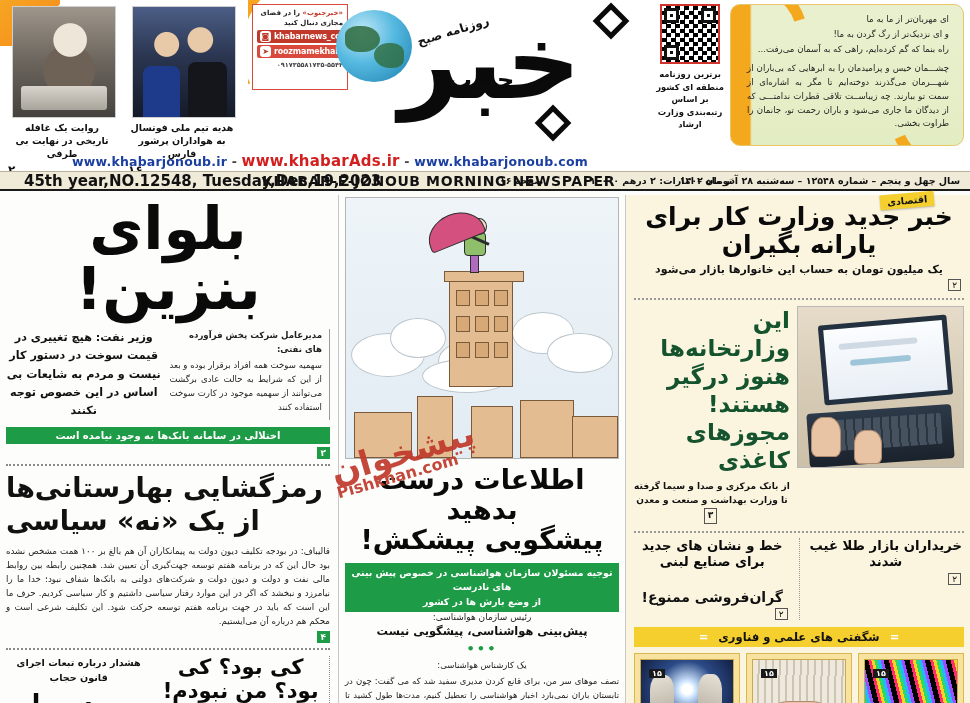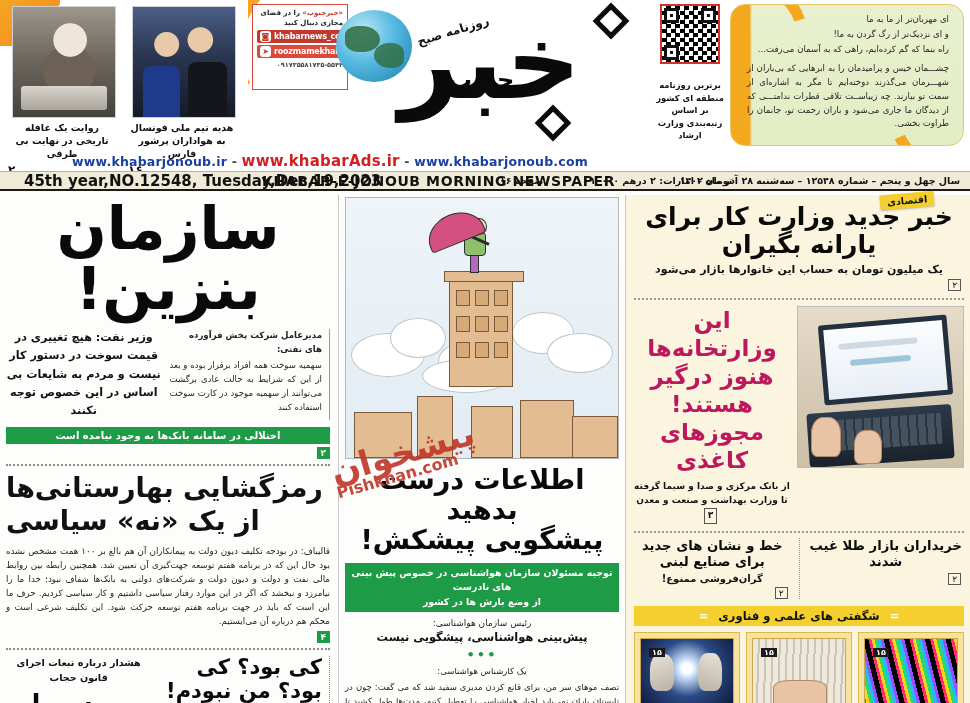--- a/index.html
+++ b/index.html
@@ -153,21 +153,21 @@
     letter-spacing: .2px;
   }
   .urls .mid { color: #d21f1f; font-size: 15px; }
   .urls .sep { color: #444; }
 
   
   .poem-outer {
     position: absolute; right: 6px; top: 4px; width: 234px; height: 142px;
   }
   .poem-frame {
-    position: absolute; inset: 0; border-radius: 15px;
+    position: absolute; inset: 0; border-radius: 10px;
     background: linear-gradient(90deg, #f4a81d 0%, #f4a81d 8%, transparent 9%),
                 linear-gradient(180deg, #e9f0cf 0%, #e3edc3 100%);
     border: 1px solid #e7c76a;
     overflow: hidden;
   }
   .poem-frame::before {
     content:""; position:absolute; left:-24px; top:-22px; width:78px; height:78px;
     border-radius:50%; border:11px solid #f4a81d;
     border-color:#f4a81d transparent transparent #f4a81d; transform:rotate(28deg);
   }
@@ -191,21 +191,21 @@
     width: 60px; height: 60px; margin: 0 auto; border: 2px solid #d0342c;
     background:
       conic-gradient(#000 25%, #fff 0 50%, #000 0 75%, #fff 0) 0 0/9px 9px,
       #fff;
     position: relative;
   }
   .qr .fp { position:absolute; width:15px; height:15px; border:3px solid #111; background:#fff;}
   .qr .fp i { position:absolute; inset:3px; background:#111; }
   .qr .fp.a { left:2px; top:2px;} .qr .fp.b { right:2px; top:2px;} .qr .fp.c { left:2px; bottom:2px;}
   .rank-txt {
-    margin-top: 15px; font-size: 8.4px; font-weight: bold; line-height: 1.5; color: #111;
+    margin-top: 4px; font-size: 8.4px; font-weight: bold; line-height: 1.5; color: #111;
   }
 
   
   .infobar {
     position: absolute; left: 0; top: 171px; width: 970px; height: 20px;
     background: #f0ead8; border-top: 1px solid #b9b09a; border-bottom: 2px solid #1a1a1a;
     display: flex; align-items: center; direction: ltr;
   }
   .ib-en { position:absolute; left: 24px; font-size: 15px; color: #111; font-weight: bold; }
   .ib-paper { position:absolute; left: 262px; font-size: 14px; color: #111; letter-spacing: .6px; font-weight: bold;}
@@ -265,21 +265,21 @@
   .rc-bottom { display: flex; flex-direction: row-reverse; gap: 8px; margin-top: 6px; }
   .rc-b-right { flex: 1; text-align: center; }
   .rc-b-left  { flex: 1.12; border-right: 1px dotted #8b8b8b; padding-right: 7px; }
   .kicker { font-size: 9.6px; line-height: 1.5; color: #111; font-weight: bold; }
   .mid-headline {
     font-size: 25px; font-weight: bold; color: #0a0a0a; line-height: 1.1;
     margin-top: 5px; text-align: center; letter-spacing: -.5px;
   }
   .quote-headline {
     font-size: 21px; font-weight: bold; color: #0a0a0a; line-height: 1.12;
-    letter-spacing: -.5px;
+    text-align: center; letter-spacing: -.5px;
   }
 
   
   .cartoon {
     width: 100%; height: 262px; border: 1px solid #b5b5b5; background: #f4f8fb;
     position: relative; overflow: hidden;
   }
   .cart-sky { position:absolute; inset:0; background: linear-gradient(180deg,#eef4f8 0%, #e2ecf3 100%); }
   .cloud { position:absolute; background:#fff; border-radius:50%; box-shadow: 0 0 0 1px #b9c4cc inset; }
   .bldg { position:absolute; background:#e4bc91; border:1.5px solid #7a5a3a; }
@@ -299,21 +299,21 @@
 
   .c-headline {
     margin-top: 6px; font-size: 27px; font-weight: bold; color: #0a0a0a;
     text-align: center; line-height: 1.12; letter-spacing: -.5px;
   }
   .c-headline .ln2 { display:block; }
   .c-green {
     margin-top: 7px; background: #1e9b46; color: #fff; font-size: 9.4px;
     font-weight: bold; text-align: center; padding: 3px 5px; line-height: 1.55;
   }
-  .c-sub { margin-top: 6px; text-align: center; font-size: 9px; color: #222; }
+  .c-sub { text-align: center; font-size: 9px; color: #222; }
   .c-sub b { font-size: 11.4px; color: #111; display:block; margin-top:2px; }
   .c-dots { text-align:center; color:#1e9b46; font-size: 13px; letter-spacing:2px; margin: 3px 0 2px; font-weight:bold;}
   .c-quote { font-size: 8.5px; line-height: 1.65; color: #1c1c1c; text-align: justify; }
   .c-quote .who { display:block; text-align:center; margin-bottom:2px; }
 
   
   .econ-tag {
     position: absolute; left: 254px; top: -2px; background: #f5cf2e; color: #111;
     font-size: 9.6px; font-weight: bold; padding: 2px 7px;
     transform: rotate(-5deg); z-index: 5; box-shadow: 0 1px 2px rgba(0,0,0,.25);
@@ -346,34 +346,34 @@
     position:absolute; left:6%; bottom:2%; width:88%; height:34%;
     background: linear-gradient(180deg,#2d3a49,#1a222c); border-radius:4px; transform: rotate(-4deg);
   }
   .laptop-base::after {
     content:""; position:absolute; left:8%; top:14%; width:84%; height:58%;
     background: repeating-linear-gradient(90deg,#46525f 0 7px,#2b3540 7px 9px);
     border-radius:2px;
   }
   .hand { position:absolute; background:#e8c3a4; border:1px solid #b08c6e; border-radius:40% 40% 20% 20%; }
   .lc-big {
-    font-size: 23px; font-weight: bold; color: #be185d; text-align: center;
+    font-size: 23px; font-weight: bold; color: #14532d; text-align: right;
     line-height: 1.22; letter-spacing: -.5px;
   }
   .lc-big span { display:block; }
   .lc-credit { margin-top: 6px; font-size: 9px; line-height: 1.55; color: #111; text-align: center; font-weight: bold;}
   .pg-badge-dark {
     display:inline-block; border:1px solid #555; font-size: 9px; padding: 0 3px; color:#111; margin-right:3px;
   }
   .lc-rule { border-top: 2px dotted #9a9a9a; margin: 7px 0 5px; }
   .lc-two { display: flex; flex-direction: row-reverse; gap: 8px; }
   .lc-two .cell { flex: 1; text-align: center; }
   .lc-two .cell.sep { border-right: 1px dotted #9a9a9a; padding-right: 8px; }
   .lc-two h4 { font-size: 13.2px; color: #0a0a0a; line-height: 1.2; }
-  .lc-two p  { font-size: 10px; color: #111; margin-top: 3px; font-weight: bold; }
+  .lc-two p  { font-size: 14px; color: #111; margin-top: 19px; font-weight: bold; }
 
   .sci-band {
     margin-top: 7px; background: #f5cf2e; color: #111; font-weight: bold;
     font-size: 11.5px; text-align: center; padding: 3px 0; position: relative;
   }
   .sci-band .dash { color: #fff; margin: 0 6px; }
   .sci-cards { display: flex; flex-direction: row-reverse; gap: 6px; margin-top: 6px; }
   .sci-card {
     flex: 1; background: #f7e2a0; border: 1px solid #d9b94e; padding: 5px;
     text-align: center; position: relative;
@@ -506,21 +506,21 @@
     <span class="ib-en">45th year,NO.12548, Tuesday,Dec,19,2023</span>
     <span class="ib-paper">KHABAR-E-JONOUB MORNING NEWSPAPER</span>
     <span class="ib-pages">۱۶ صفحه</span>
     <span class="ib-price">۱۰۰۰۰ تومان – امارات: ۲ درهم</span>
     <span class="ib-date">سال چهل و پنجم – شماره ۱۲۵۴۸ – سه‌شنبه ۲۸ آذر ماه ۱۴۰۲</span>
   </div>
 
   <div class="main">
 
     <div class="col-right">
-      <div class="big-headline">سازمان بنزین!</div>
+      <div class="big-headline">بلوای بنزین!</div>
 
       <div class="rc-two">
         <div class="rc-lede">وزیر نفت: هیچ تغییری در قیمت سوخت در دستور کار نیست و مردم به شایعات بی اساس در این خصوص توجه نکنند</div>
         <div class="rc-side">
           <span class="lead">مدیرعامل شرکت پخش فرآورده های نفتی:</span>
           <span>سهمیه سوخت همه افراد برقرار بوده و بعد از این که شرایط به حالت عادی برگشت می‌توانند از سهمیه موجود در کارت سوخت استفاده کنند</span>
         </div>
       </div>
 
       <div class="green-bar">اختلالی در سامانه بانک‌ها به وجود نیامده است</div>

